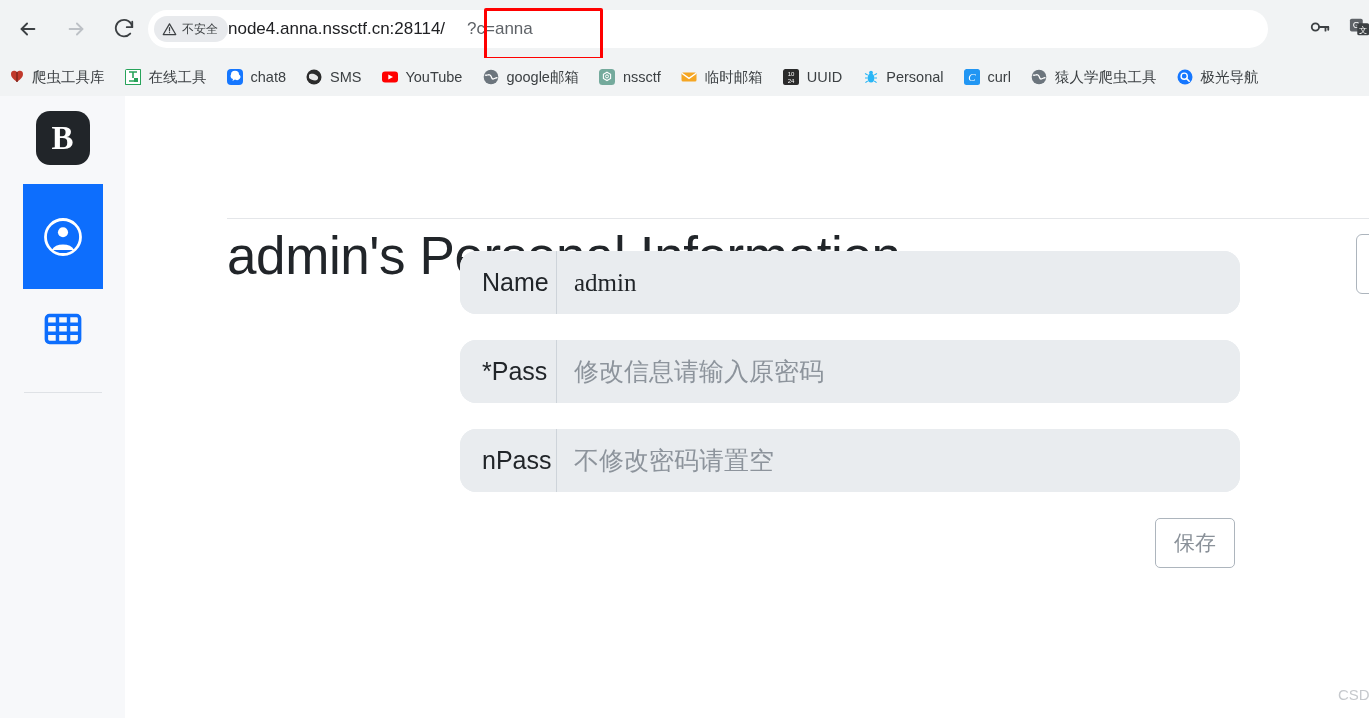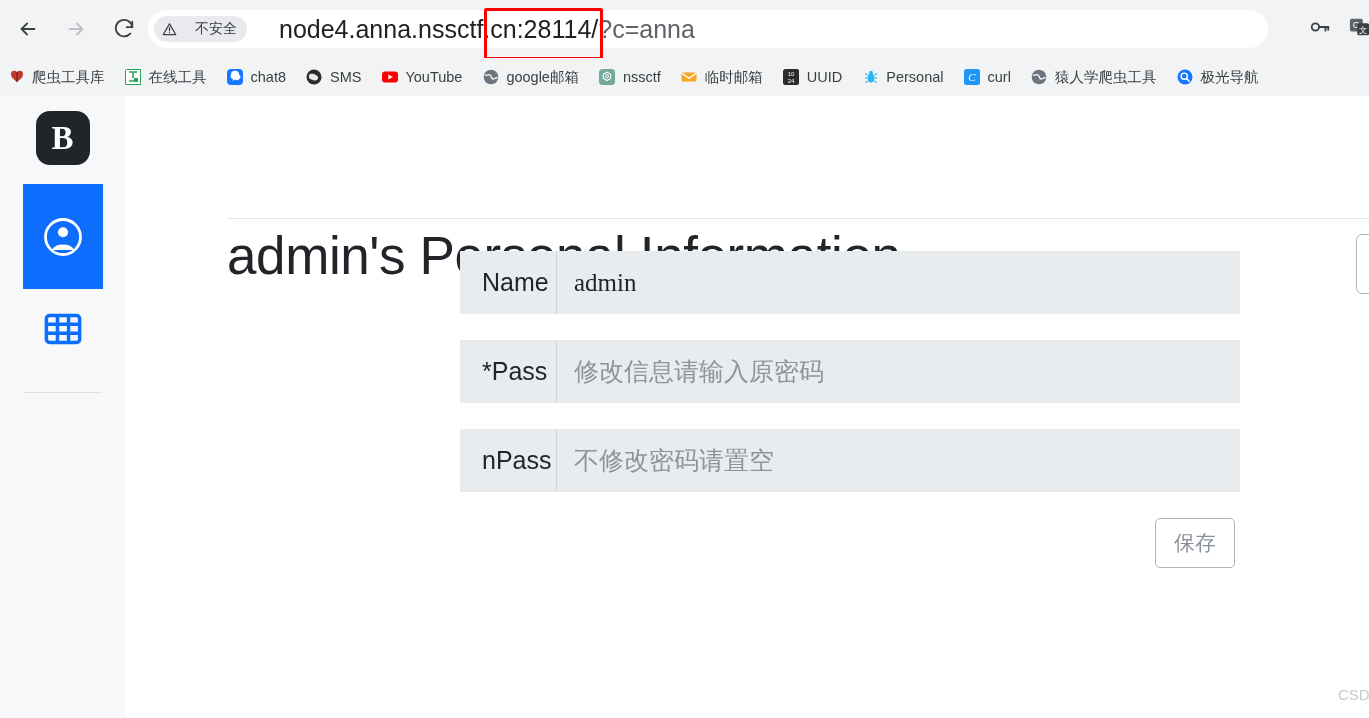--- a/index.html
+++ b/index.html
@@ -24,29 +24,29 @@
     color:#3c4043;flex:0 0 auto;cursor:pointer;
   }
   .nav-btn.disabled{color:#bdc1c6;}
   .nav-btn svg{display:block;}
   #omnibox{
     position:absolute;left:148px;top:10px;width:1120px;height:38px;
     background:#ffffff;border-radius:19px;
     display:flex;align-items:center;
   }
   #security-chip{
-    display:flex;align-items:center;gap:18px;
+    display:flex;align-items:center;gap:5px;
     height:26px;padding:0 10px 0 8px;margin-left:6px;
     background:#e8eaed;border-radius:13px;
-    font-size:14px;color:#3c4043;white-space:nowrap;cursor:pointer;
+    font-size:12px;color:#3c4043;white-space:nowrap;cursor:pointer;
   }
   #security-chip svg{display:block;}
   #url-wrap{
-    display:flex;align-items:baseline;margin-left:32px;
-    font-size:25px;color:#202124;white-space:nowrap;position:relative;
+    display:flex;align-items:baseline;margin-left:0;
+    font-size:17px;color:#202124;white-space:nowrap;position:relative;gap:22px;
   }
   #url-host{color:#202124;}
   #url-path{color:#5f6368;}
   #url-highlight-box{
     position:absolute;left:484px;top:8px;width:113px;height:46px;
     border:3px solid #ff0000;border-radius:2px;
     pointer-events:none;
   }
   .omni-icon{
     position:absolute;top:14px;width:30px;height:30px;
@@ -108,21 +108,21 @@
     background:#e4e6e9;
   }
   #edge-button{
     position:absolute;left:1231px;top:138px;width:40px;height:58px;
     border:1px solid #adb5bd;border-radius:6px;background:#ffffff;
     cursor:pointer;
   }
   #form-area{position:absolute;left:335px;top:155px;width:780px;}
   .input-group{
     display:flex;align-items:stretch;height:63px;
-    background:#e9ecef;border-radius:0;margin-bottom:26px;
+    background:#e9ecef;border-radius:16px;margin-bottom:26px;
     overflow:hidden;
   }
   .ig-label{
     width:97px;flex:0 0 97px;
     display:flex;align-items:center;
     padding-left:22px;box-sizing:border-box;
     font-size:25px;color:#212529;
     background:#e9ecef;border-right:1px solid #ced4da;
     white-space:nowrap;overflow:hidden;
   }

